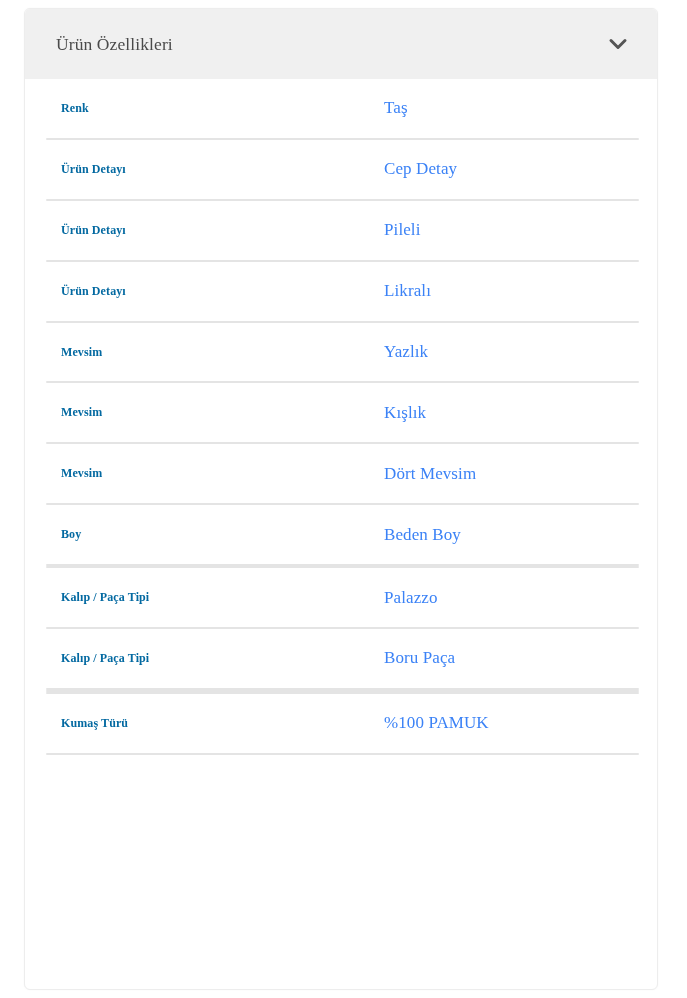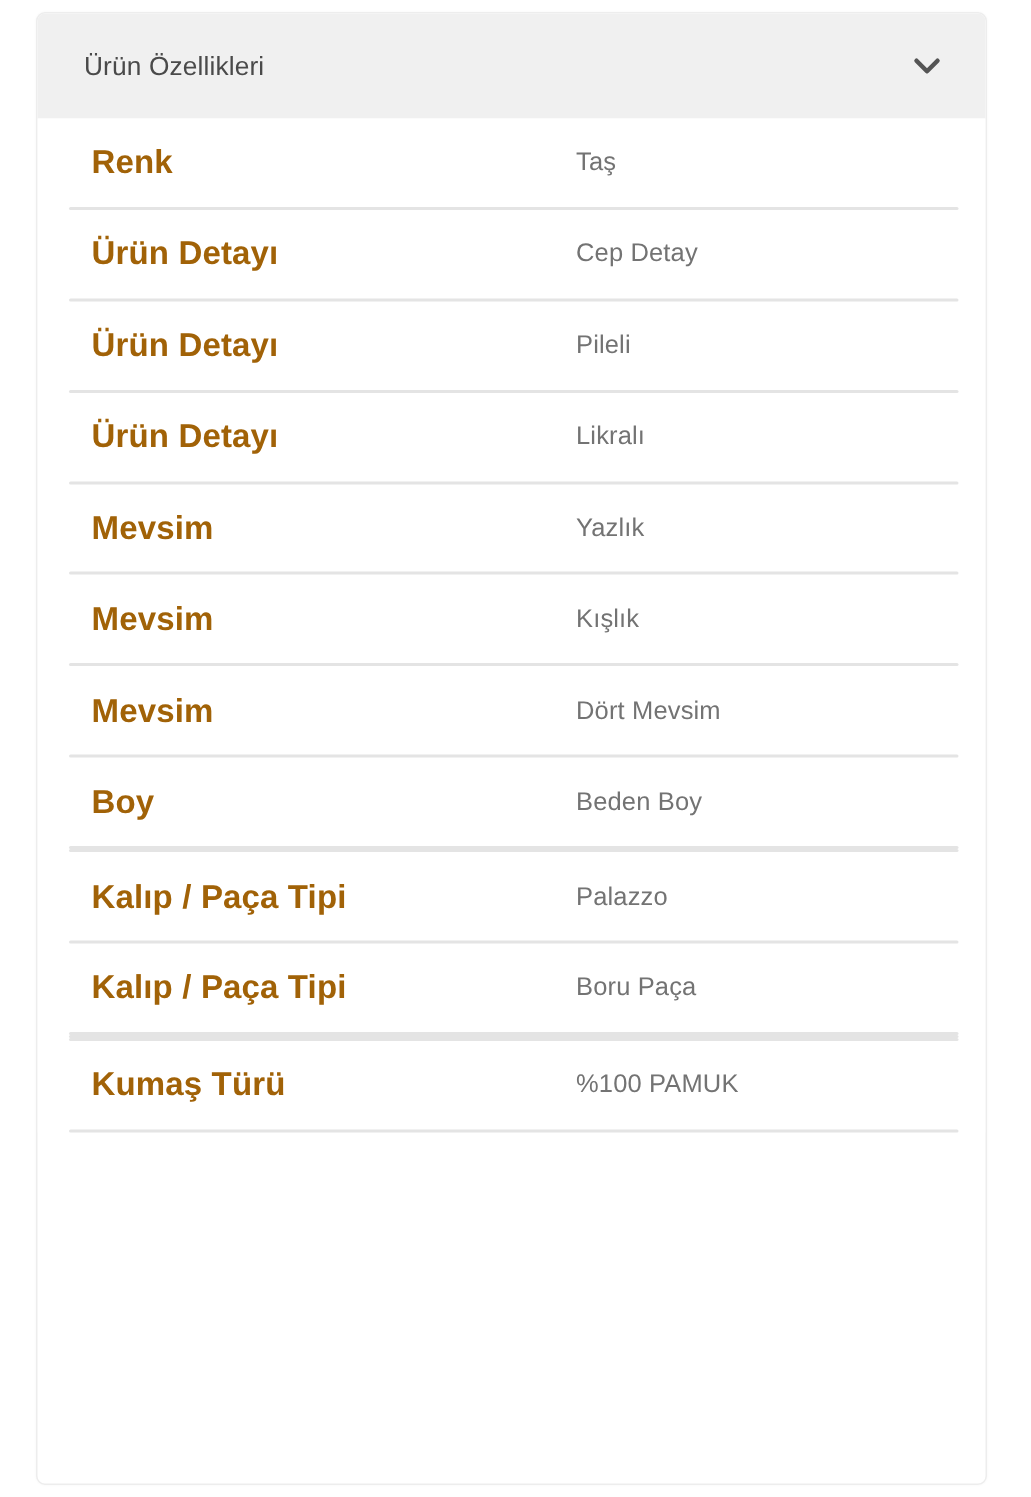--- a/index.html
+++ b/index.html
@@ -6,20 +6,21 @@
   html, body {
     width: 687px;
     background: #ffffff;
     font-family: "Liberation Sans", "DejaVu Sans", sans-serif;
   }
   .page {
     width: 603px;
     height: 998px;
     background: #ffffff;
     position: relative;
+    font-family: Liberation Serif, serif;
   }
   .card {
     position: absolute;
     left: 24px;
     top: 8px;
     width: 634px;
     height: 982px;
     background: #ffffff;
     border: 1px solid #ededed;
     border-radius: 6px;
@@ -52,31 +53,31 @@
     background: #ffffff;
   }
   .row {
     height: 58.9px;
     display: flex;
     align-items: center;
     padding-left: 36px;
     position: relative;
   }
   .row .label {
-    font-size: 22px;
+    font-size: 12px;
     font-weight: 700;
-    color: #a16207;
+    color: #0369a1;
     letter-spacing: 0.1px;
   }
   .row .value {
     position: absolute;
     left: 359px;
     font-size: 17px;
     font-weight: 400;
-    color: #737373;
+    color: #3b82f6;
     letter-spacing: 0.1px;
   }
   .divider {
     height: 2px;
     margin: 0 18px 0 21px;
     background: #e4e4e4;
     border-radius: 1px;
   }
 </style>
 </head>

